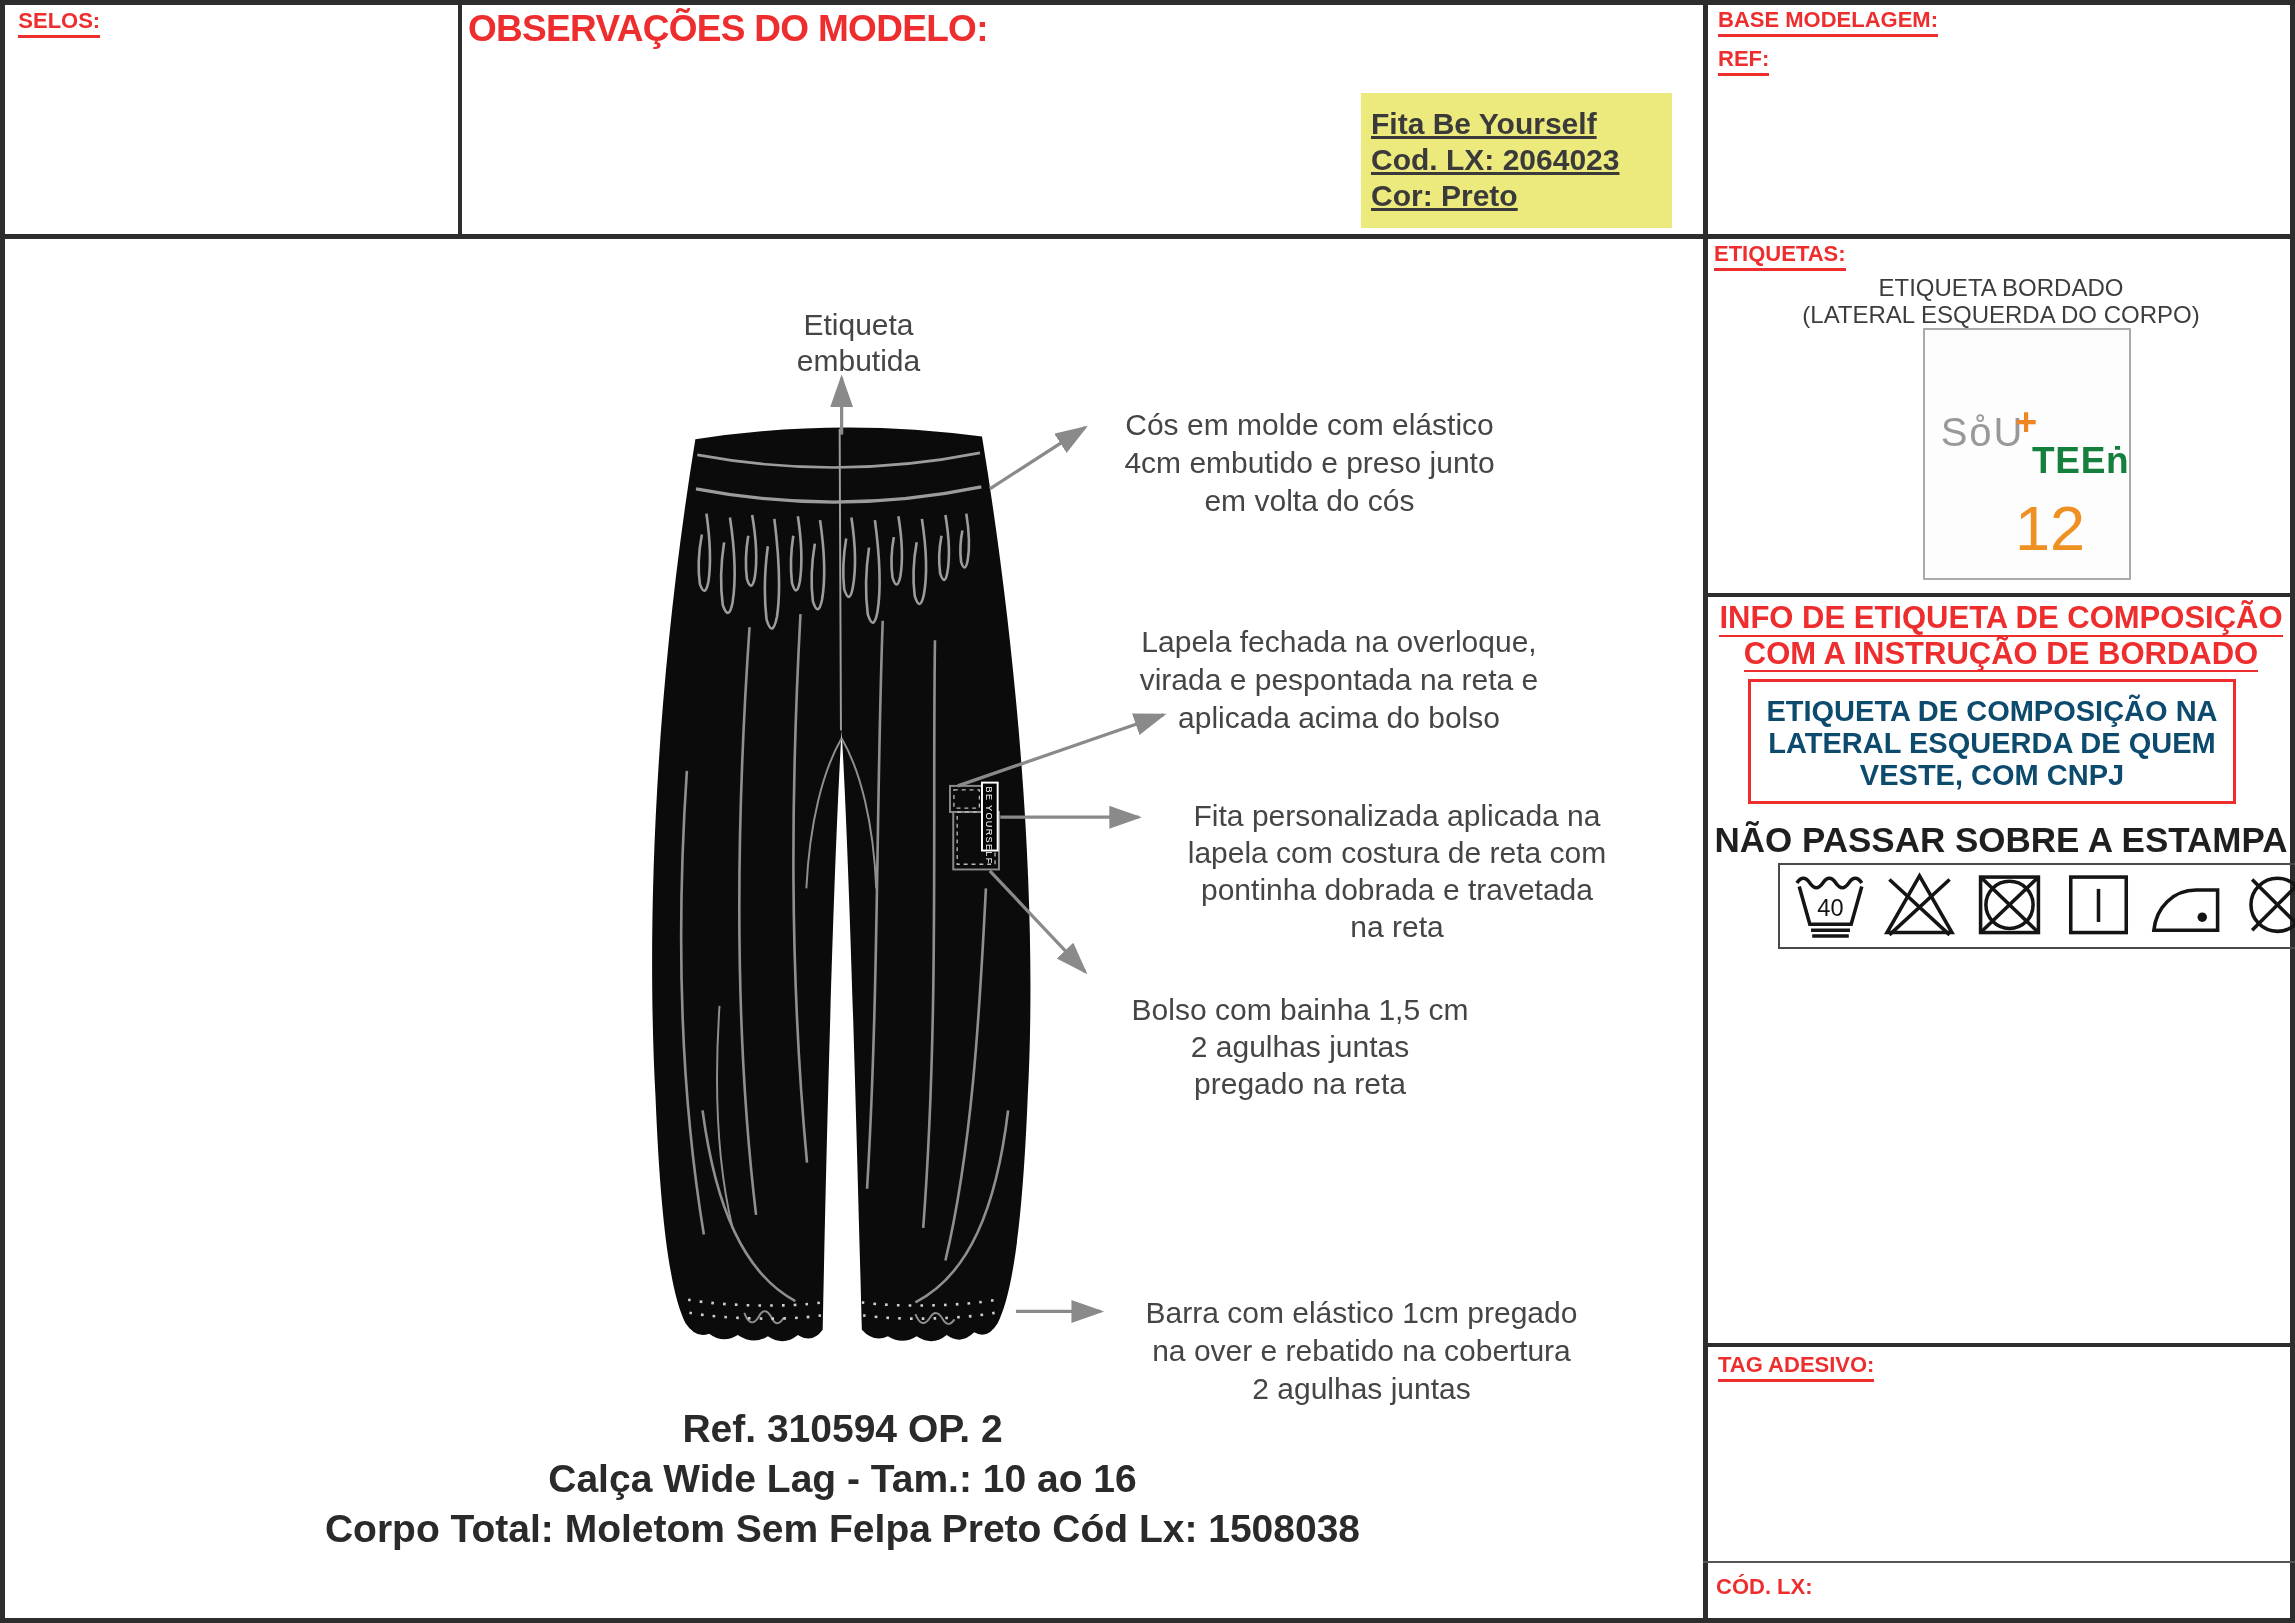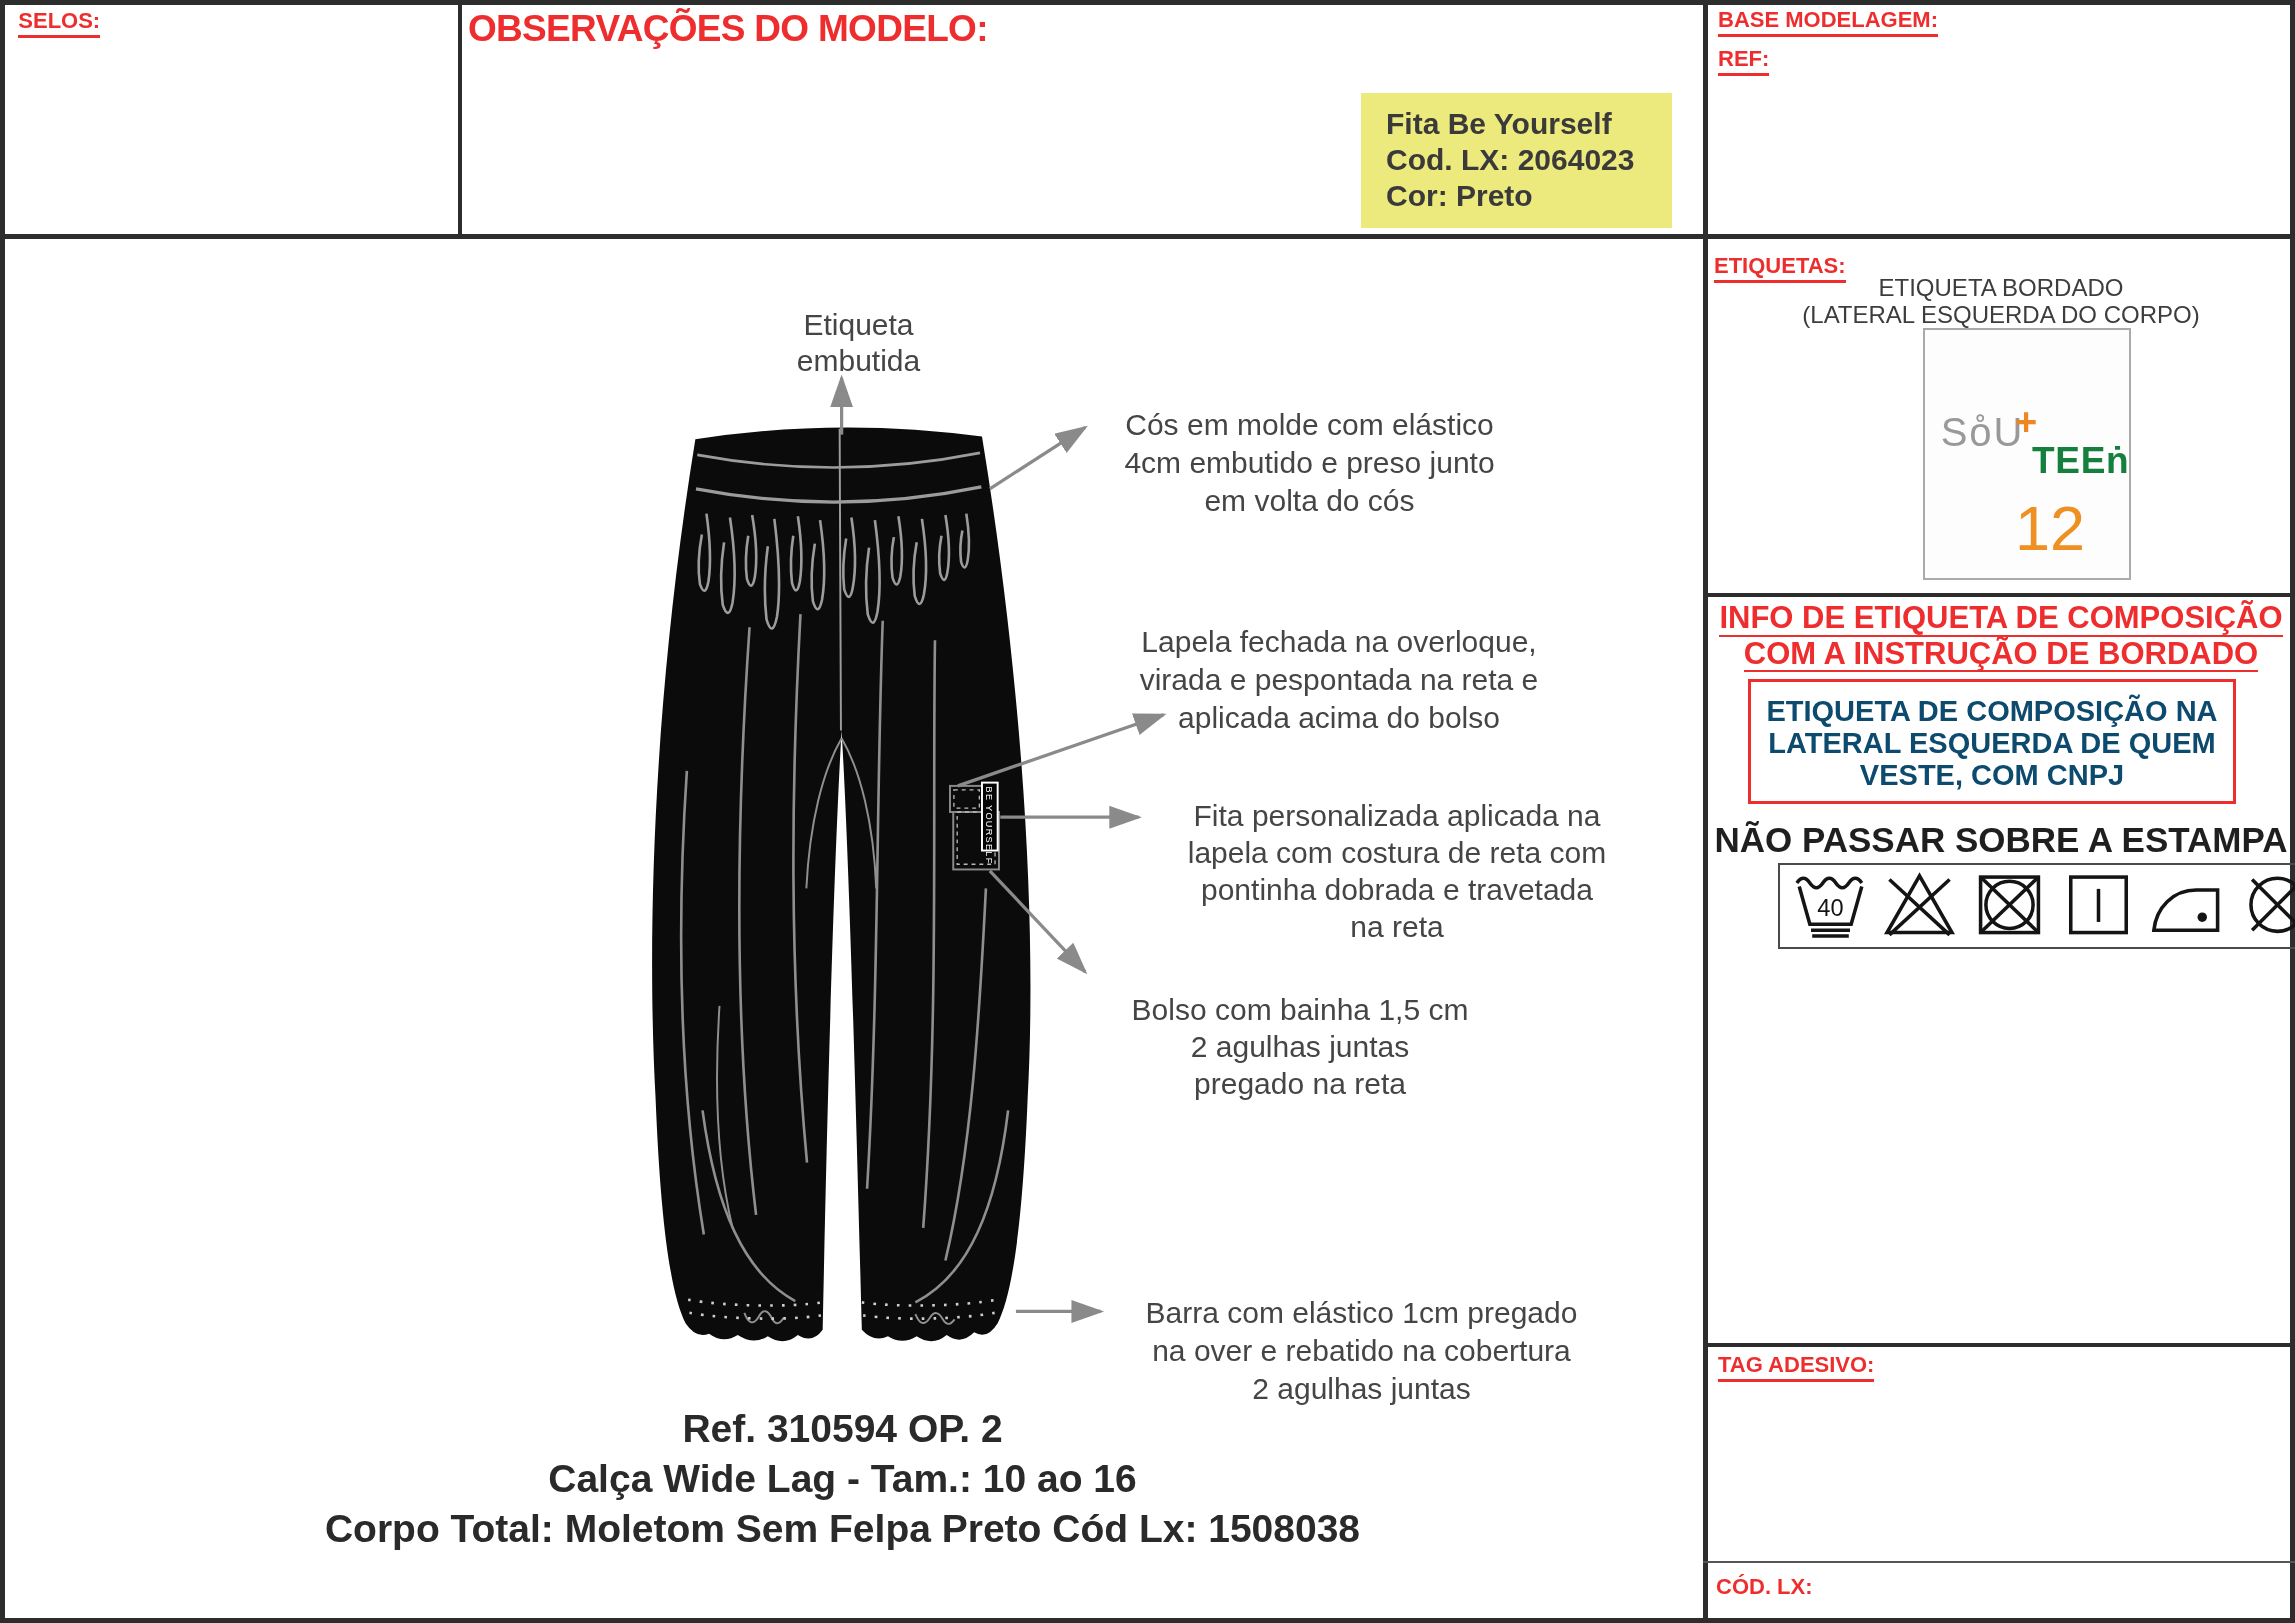--- a/index.html
+++ b/index.html
@@ -6,21 +6,21 @@
   .page{position:relative;width:2295px;height:1624px;background:#fff;overflow:hidden;
         font-family:"Liberation Sans", sans-serif;}
   .hline,.vline{position:absolute;background:#2d2d2d;}
   .redhead{position:absolute;color:#ee2e2e;font-weight:bold;font-size:22px;line-height:1.1;white-space:nowrap;}
   .redhead .u{display:inline-block;border-bottom:3.3px solid #ee2e2e;padding-bottom:2px;}
   .graytext{color:#3d3d3d;}
   .ann{position:absolute;text-align:center;color:#454545;font-size:30px;line-height:37px;white-space:nowrap;}
   .refblock{position:absolute;text-align:center;color:#2a2a2a;font-weight:bold;font-size:39px;line-height:50px;white-space:nowrap;}
   .notebox{position:absolute;left:1361px;top:93px;width:311px;height:135px;background:#ece97d;
            color:#3a3a3a;font-weight:bold;font-size:30px;line-height:36px;padding-top:13px;box-sizing:border-box;}
-  .notebox div{padding-left:25px;}
+  .notebox div{padding-left:10px;text-decoration:underline;}
   .center-col{position:absolute;text-align:center;}
   .labelbox{position:absolute;left:1923px;top:328px;width:204px;height:248px;background:#fdfdfd;border:2px solid #aaa;}
   .logo-sou{position:absolute;left:15.7px;top:80px;font-size:40px;letter-spacing:2px;color:#999;}
   .logo-plus{position:absolute;left:90px;top:71px;font-size:38px;font-weight:bold;color:#ee8722;}
   .logo-teen{position:absolute;left:107px;top:110px;font-size:37px;font-weight:bold;letter-spacing:0.7px;color:#15803d;}
   .logo-12{position:absolute;left:90px;top:162px;font-size:63px;color:#ee9022;}
   .redbox{position:absolute;left:1748px;top:679px;width:488px;height:125px;border:3.9px solid #ee2e2e;box-sizing:border-box;
           color:#0c4a6e;font-weight:bold;font-size:29px;line-height:32px;text-align:center;padding-top:13px;}
   .infohead{position:absolute;left:1711px;top:601px;width:580px;text-align:center;color:#ee2e2e;
             font-weight:bold;font-size:31px;line-height:33px;white-space:nowrap;}
@@ -60,21 +60,21 @@
     <div>Cod. LX: 2064023</div>
     <div>Cor: Preto</div>
   </div>
   <div class="redhead" style="left:1718px;top:7.8px;">
     <span class="u">BASE MODELAGEM:</span>
   </div>
   <div class="redhead" style="left:1718px;top:47px;">
     <span class="u">REF:</span>
   </div>
 
-  <div class="redhead" style="left:1714px;top:242px;margin-top:12px;">
+  <div class="redhead" style="left:1714px;top:242px;">
     <span class="u">ETIQUETAS:</span>
   </div>
   <div class="center-col graytext" style="left:1711px;top:274px;width:580px;font-size:24px;line-height:27.4px;">
     <div>ETIQUETA BORDADO</div>
     <div>(LATERAL ESQUERDA DO CORPO)</div>
   </div>
   <div class="labelbox">
     <span class="logo-sou">So̊U</span>
     <span class="logo-plus">+</span>
     <span class="logo-teen">TEEṅ</span>

